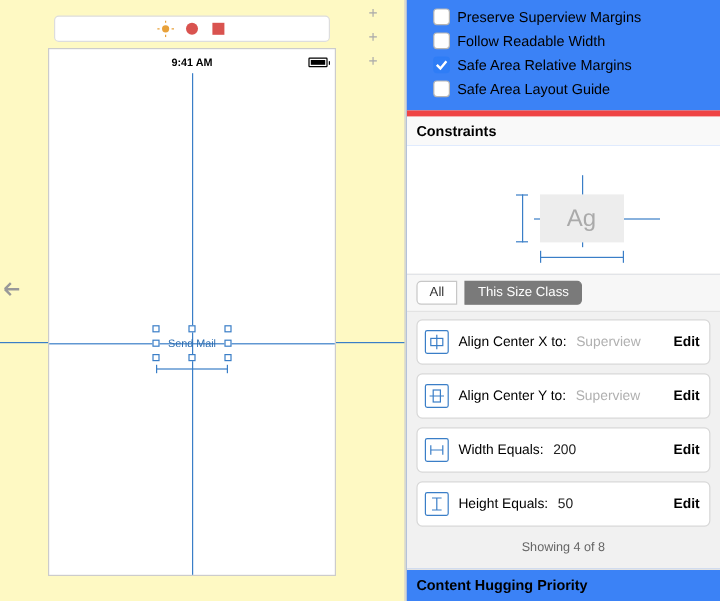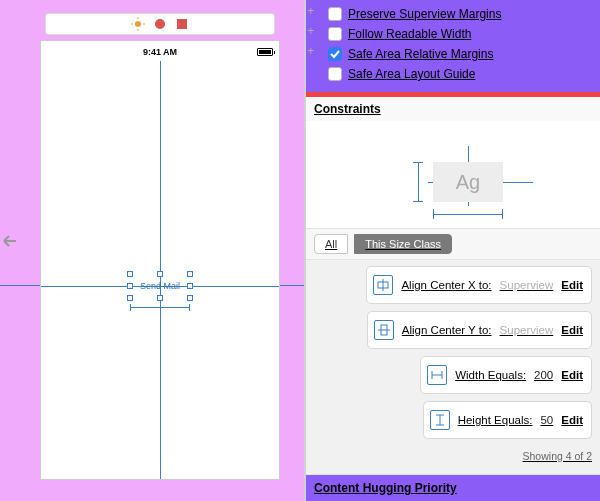--- a/index.html
+++ b/index.html
@@ -1,17 +1,17 @@
 <!DOCTYPE html>
 <html><head>
 <meta charset="utf-8">
 <style>
 * { box-sizing: border-box; margin: 0; padding: 0; font-family: -apple-system, "Helvetica Neue", Arial, sans-serif; }
 body { width: 600px; height: 501px; background: #fff; overflow: hidden; display: flex; }
-.left-pane { width: 305px; height: 501px; position: relative; border-right: 1px solid #d0d0d0; background: #f0abfc; }
+.left-pane { width: 338px; height: 501px; position: relative; border-right: 1px solid #d0d0d0; background: #fef9c3; }
 .back-arrow { position: absolute; left: 2px; top: 230px; color: #888; }
 .back-arrow svg { width: 18px; height: 22px; }
 .toolbar { position: absolute; left: 45px; top: 13px; width: 230px; height: 22px; background: #fff; border: 1px solid #ddd; border-radius: 4px; display: flex; align-items: center; justify-content: center; gap: 8px; }
 .tb-icon { width: 14px; height: 14px; display: inline-block; }
 .device-frame { position: absolute; left: 40px; top: 40px; width: 240px; height: 440px; background: #fff; border: 1px solid #ccc; }
 .statusbar { position: absolute; top: 6px; left: 0; right: 0; height: 14px; }
 .statusbar .time { position: absolute; left: 50%; transform: translateX(-50%); font-size: 9px; font-weight: 600; }
 .statusbar .batt { position: absolute; right: 6px; top: 1px; width: 16px; height: 8px; border: 1px solid #000; border-radius: 1px; }
 .statusbar .batt::after { content: ""; position: absolute; right: -3px; top: 2px; width: 1.5px; height: 3px; background: #000; }
 .statusbar .batt .fill { position: absolute; left: 1px; top: 1px; bottom: 1px; right: 1px; background: #000; }
@@ -21,21 +21,21 @@
 .guide-h-ext-r { position: absolute; left: 280px; right: 0; top: 285px; height: 1px; background: #3a7ec7; }
 .selected-btn { position: absolute; width: 60px; height: 24px; left: 130px; top: 274px; display: flex; align-items: center; justify-content: center; font-size: 9px; color: #2b6cb0; }
 .sel-handle { position: absolute; width: 6px; height: 6px; border: 1px solid #3a7ec7; background: #fff; }
 .h-tl { left: -3px; top: -3px; } .h-tm { left: 50%; margin-left: -3px; top: -3px; } .h-tr { right: -3px; top: -3px; }
 .h-ml { left: -3px; top: 50%; margin-top: -3px; } .h-mr { right: -3px; top: 50%; margin-top: -3px; }
 .h-bl { left: -3px; bottom: -3px; } .h-bm { left: 50%; margin-left: -3px; bottom: -3px; } .h-br { right: -3px; bottom: -3px; }
 .dim-line-h { position: absolute; left: 130px; top: 307px; width: 60px; height: 1px; background: #3a7ec7; }
 .dim-line-h::before, .dim-line-h::after { content: ""; position: absolute; width: 1px; height: 7px; background: #3a7ec7; top: -3px; }
 .dim-line-h::before { left: 0; } .dim-line-h::after { right: 0; }
 
-.right-pane { flex: 1; height: 501px; background: #8b5cf6; border-left: 1px solid #d0d0d0; overflow: hidden; display: flex; flex-direction: column; text-decoration: underline; }
+.right-pane { flex: 1; height: 501px; background: #3b82f6; border-left: 1px solid #d0d0d0; overflow: hidden; display: flex; flex-direction: column; }
 .plus-col { position: absolute; left: 307px; top: 4px; display: flex; flex-direction: column; gap: 6px; color: #aaa; font-size: 13px; }
 .plus-col span { line-height: 14px; }
 .checks { padding: 4px 6px 8px 22px; }
 .check-row { display: flex; align-items: center; gap: 6px; font-size: 12px; height: 20px; }
 .chk { width: 14px; height: 14px; border: 1px solid #b5b5b5; border-radius: 3px; display: inline-flex; align-items: center; justify-content: center; background: #fff; }
 .chk.checked { background: #2f7df6; border-color: #2f7df6; }
 .chk.checked svg { width: 10px; height: 10px; }
 .section-hdr { font-size: 12px; font-weight: 600; padding: 5px 8px; border-top: 5px solid #ef4444; background: #f9f9f9; }
 .constraints-preview { height: 115px; border-bottom: 1px solid #e3e3e3; position: relative; background: #fff; display: flex; align-items: flex-end; justify-content: center; }
 .cp-box { position: relative; width: 150px; height: 80px; }
@@ -44,21 +44,21 @@
 .cp-bar-v { position: absolute; left: 90px; top: -2px; bottom: 22px; width: 1px; background: #3a7ec7; }
 .cp-dim-h { position: absolute; left: 55px; width: 70px; top: 66px; height: 1px; background: #3a7ec7; }
 .cp-dim-h::before, .cp-dim-h::after { content: ""; position: absolute; width: 1px; height: 10px; background: #3a7ec7; top: -5px; }
 .cp-dim-h::before { left: 0; } .cp-dim-h::after { right: 0; }
 .cp-dim-v { position: absolute; left: 40px; top: 14px; height: 40px; width: 1px; background: #3a7ec7; }
 .cp-dim-v::before, .cp-dim-v::after { content: ""; position: absolute; height: 1px; width: 10px; background: #3a7ec7; left: -5px; }
 .cp-dim-v::before { top: 0; } .cp-dim-v::after { bottom: 0; }
 .seg { display: flex; padding: 5px 8px; gap: 6px; border-bottom: 1px solid #e3e3e3; background: #f7f7f7; }
 .seg-btn { font-size: 11px; padding: 3px 10px; border: 1px solid #c7c7c7; background: #fff; color: #333; border-radius: 4px 0 0 4px; }
 .seg-btn.active { background: #7a7a7a; color: #fff; border-color: #7a7a7a; border-radius: 0 4px 4px 0; }
-.constraint-list { padding: 6px 8px; display: flex; flex-direction: column; gap: 7px; background: #f1f1f1; align-items: flex-end; }
+.constraint-list { padding: 6px 8px; display: flex; flex-direction: column; gap: 7px; background: #f1f1f1; }
 .c-row { background: #fff; border: 1px solid #d7d7d7; border-radius: 5px; height: 38px; display: flex; align-items: center; padding: 0 8px 0 6px; gap: 8px; font-size: 11.5px; }
 .c-icon { width: 20px; height: 20px; border: 1.5px solid #3a7ec7; border-radius: 2px; display: flex; align-items: center; justify-content: center; }
 .c-icon svg { width: 14px; height: 14px; }
 .c-label { flex: 0 0 auto; }
 .c-val { flex: 1; color: #b0b0b0; }
 .c-val.dark { color: #222; }
 .c-edit { font-weight: 600; cursor: pointer; }
 .showing { text-align: center; font-size: 10.5px; color: #666; padding: 4px 0 6px; }
 .chp { font-size: 12px; font-weight: 600; padding: 6px 8px; border-top: 1px solid #e3e3e3; }
 </style>
@@ -203,17 +203,17 @@
           <svg viewBox="0 0 14 14">
             <line x1="7" y1="2" x2="7" y2="12" stroke="#3a7ec7"></line>
             <line x1="3" y1="2" x2="11" y2="2" stroke="#3a7ec7"></line>
             <line x1="3" y1="12" x2="11" y2="12" stroke="#3a7ec7"></line>
           </svg>
         </span>
       <span class="c-label">Height Equals:</span>
       <span class="c-val dark">50</span>
       <span class="c-edit">Edit</span>
     </div>
-    <div class="showing">Showing 4 of 2</div>
+    <div class="showing">Showing 4 of 8</div>
   </div>
 
   <div class="chp">Content Hugging Priority</div>
 </div>
 
 </body></html>

